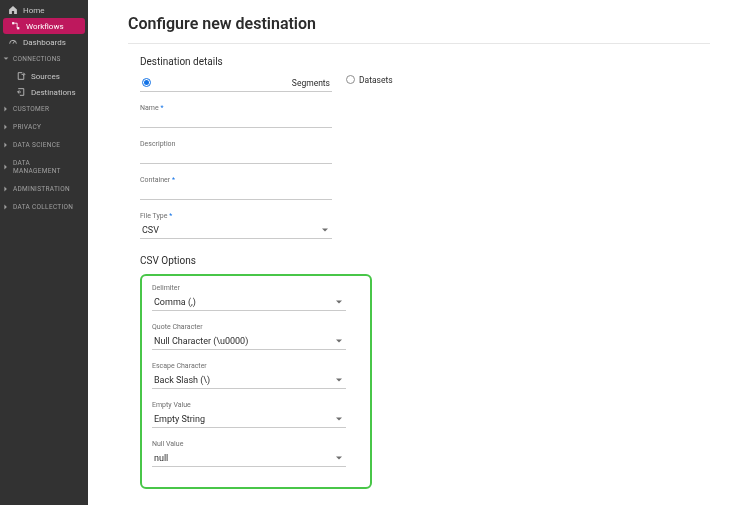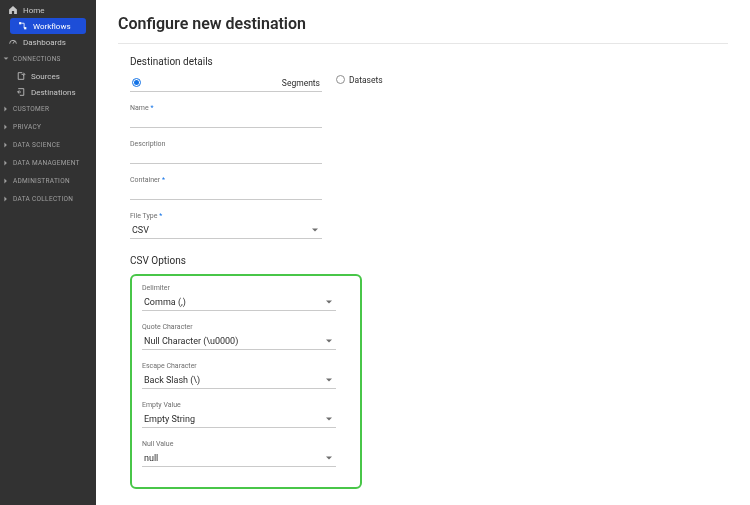--- a/index.html
+++ b/index.html
@@ -1,24 +1,24 @@
 <!DOCTYPE html>
 <html><head>
 <meta charset="utf-8">
 <style>
 *{box-sizing:border-box;margin:0;padding:0;font-family:-apple-system,BlinkMacSystemFont,"Segoe UI",Roboto,Arial,sans-serif}
 body{background:#fff;color:#2c2c2c;font-size:10px;display:flex;height:505px;width:750px;overflow:hidden}
-.sidebar{width:96px;background:#323232;color:#c8c8c8;display:flex;flex-direction:column;padding-top:2px}
+.sidebar{width:88px;background:#323232;color:#c8c8c8;display:flex;flex-direction:column;padding-top:2px}
 .sbi{display:flex;align-items:center;padding:4px 8px;font-size:8px;cursor:pointer;gap:5px;height:16px}
-.sbi.active{background:#1d4ed8;color:#fff;border-radius:3px;margin:0 10px}
+.sbi.active{background:#be185d;color:#fff;border-radius:3px;margin:0 3px}
 .sbi .ic{width:10px;height:10px;display:flex;align-items:center;justify-content:center;flex-shrink:0}
 .sbh{display:flex;align-items:center;padding:5px 9px 5px 2px;font-size:6.5px;letter-spacing:.3px;color:#a0a0a0;cursor:pointer;gap:3px}
 .sbh .chev{width:8px;height:8px}
 .sub{padding-left:8px}
-.main{flex:1;overflow-y:auto;padding:14px 22px}
+.main{flex:1;overflow-y:auto;padding:14px 40px}
 h1{font-size:16px;font-weight:600;margin-bottom:10px}
 hr{border:none;border-top:1px solid #e6e6e6;margin-bottom:12px}
 h2{font-size:10px;font-weight:400;margin-bottom:8px}
 .lbl{font-size:7px;color:#6e6e6e;display:block;margin-bottom:2px}
 .req{color:#1473e6}
 .row{margin-bottom:12px}
 .radio-row{display:flex;gap:14px;margin-top:6px}
 .radio{display:flex;gap:4px;font-size:8.5px;cursor:pointer}
 .radio .circ{width:9px;height:9px;border:1px solid #8e8e8e;border-radius:50%;display:flex;align-items:center;justify-content:center}
 .radio.sel .circ{border-color:#1473e6}

